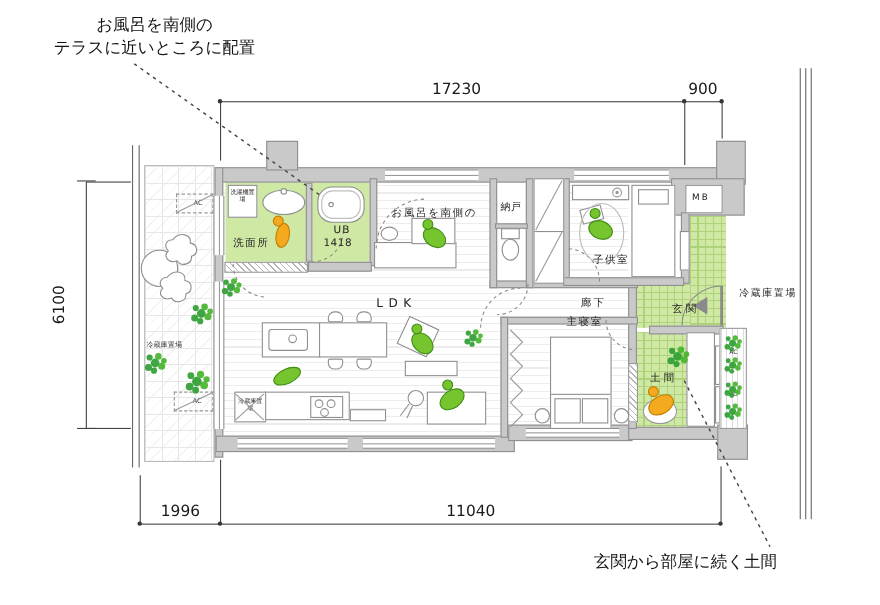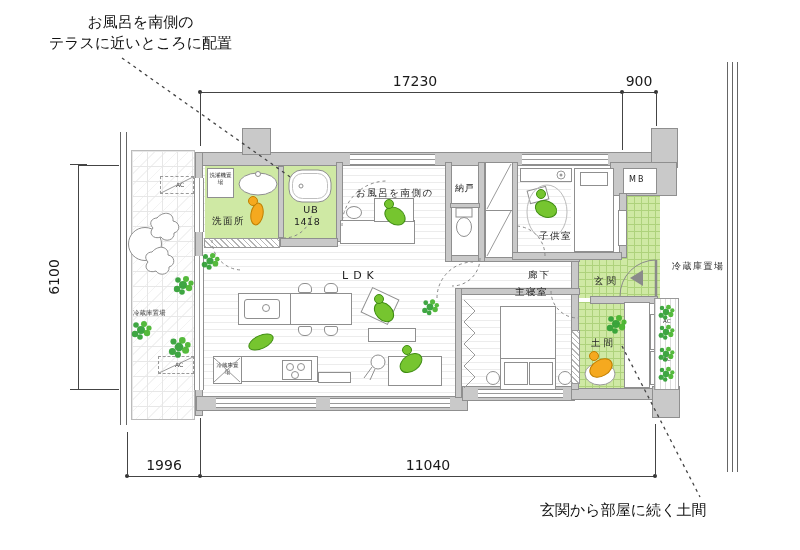--- a/index.html
+++ b/index.html
@@ -381,19 +381,19 @@
       </g>
   </svg>
 
   <div class="lbl" style="left:212px;top:215px;">洗面所</div>
   <div class="lbl" style="left:296px;top:204px;width:30px;text-align:center;letter-spacing:1px;">UB</div>
   <div class="lbl" style="left:294px;top:216px;width:34px;text-align:left;letter-spacing:0.5px;">1418</div>
   <div class="lbl" style="left:356px;top:187px;">お風呂を南側の</div>
   <div class="lbl" style="left:455px;top:182px;font-size:9px;letter-spacing:0.5px;">納戸</div>
   <div class="lbl" style="left:539px;top:230px;">子供室</div>
   <div class="lbl" style="left:672px;top:260px;font-size:9px;">冷蔵庫置場</div>
-  <div class="lbl" style="left:594px;top:275px;letter-spacing:3px;">玄関</div>
+  <div class="lbl" style="left:594px;top:275px;letter-spacing:3px;padding-left:17px;">玄関</div>
   <div class="lbl" style="left:528px;top:269px;letter-spacing:2px;">廊下</div>
   <div class="lbl" style="left:342px;top:269px;font-size:11px;letter-spacing:5px;">LDK</div>
   <div class="lbl" style="left:515px;top:286px;">主寝室</div>
   <div class="lbl" style="left:591px;top:337px;letter-spacing:3px;">土間</div>
 
 </div>
 
 </body></html>

